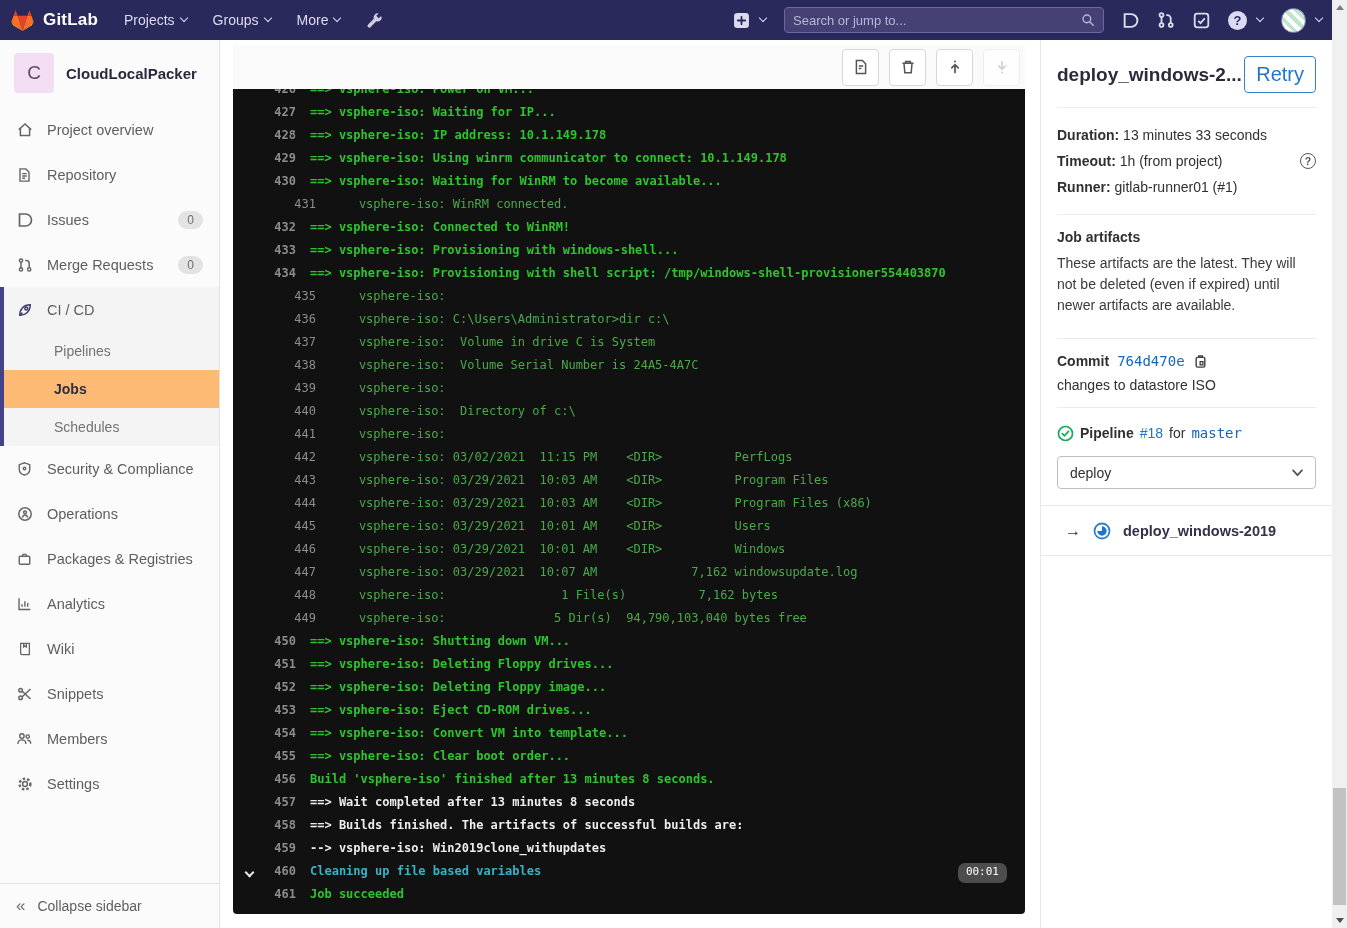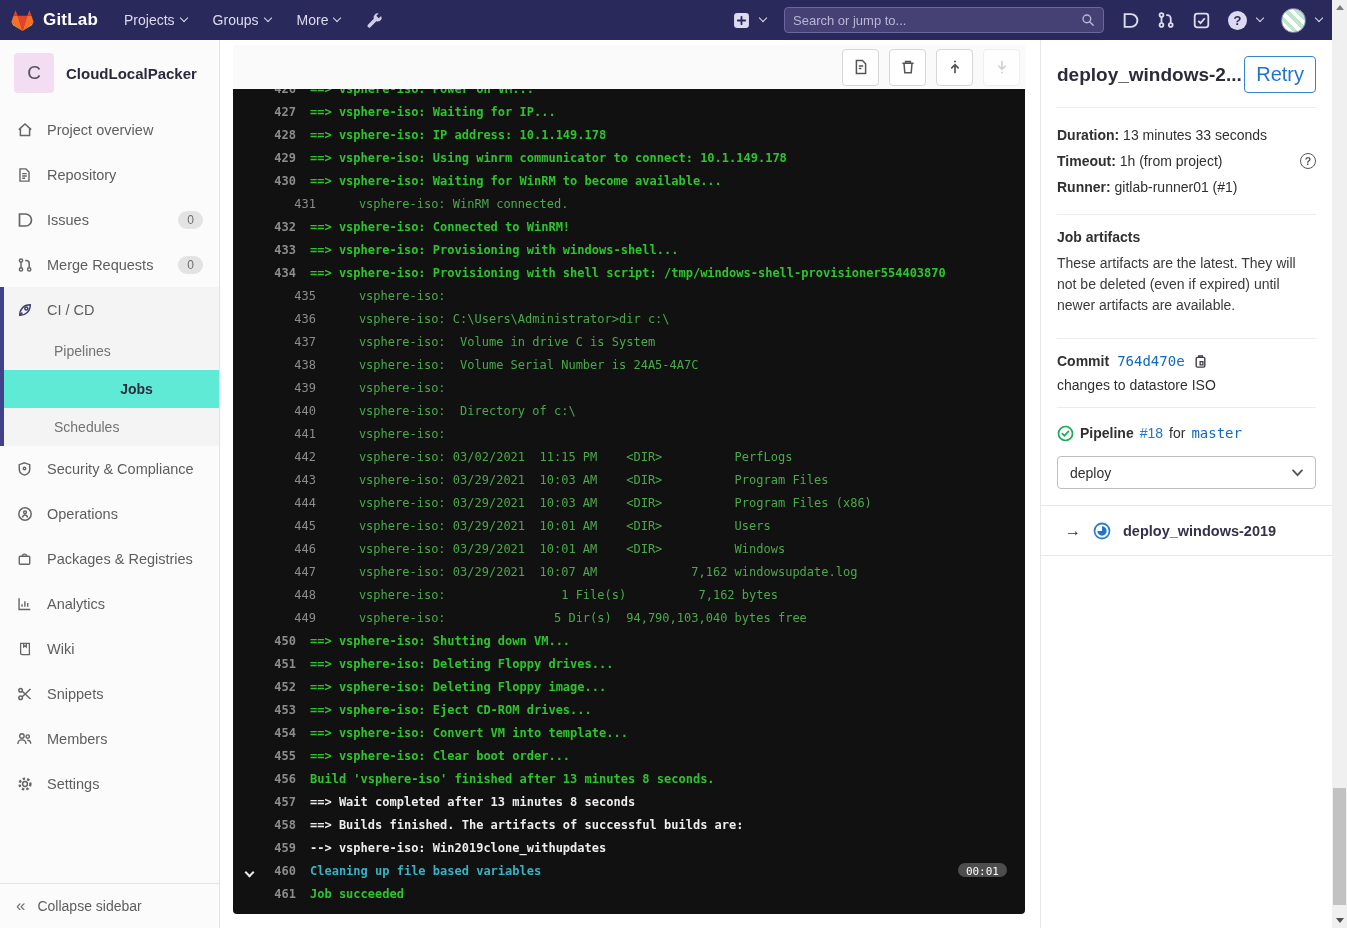--- a/index.html
+++ b/index.html
@@ -34,40 +34,40 @@
   .context { display:flex; align-items:center; gap:12px; padding:13px 14px 14px 14px; }
   .project-avatar { width:40px; height:40px; border-radius:4px; background:#f2ddf2; color:#57505c; font-size:19px; display:flex; align-items:center; justify-content:center; }
   .project-name { font-weight:bold; font-size:15px; color:#2b2a3d; }
   .snav { list-style:none; }
   .snav-item { height:45px; display:flex; align-items:center; padding:0 16px; gap:14px; color:#5e5e5e; font-size:14.5px; cursor:pointer; }
   .snav-item .ic { width:17px; height:17px; flex:none; display:flex; align-items:center; justify-content:center; }
   .count-badge { margin-left:auto; background:#e3e3e3; color:#6e6e6e; border-radius:10px; font-size:12px; padding:2px 9px; }
   .section-active { background:#f4f4f4; border-left:4px solid #41418c; }
   .section-active .snav-item { padding-left:12px; }
   .sub-item { height:38px; display:flex; align-items:center; padding-left:50px; color:#737373; font-size:14px; cursor:pointer; }
-  .sub-active { background:#5eead4; color:#2e2e41; font-weight:bold;justify-content:center; }
+  .sub-active { background:#fdba74; color:#2e2e41; font-weight:bold; }
   .collapse-row { position:absolute; bottom:0; left:0; width:100%; height:45px; border-top:1px solid #e3e3e3; display:flex; align-items:center; gap:12px; padding:0 16px; color:#5e5e5e; cursor:pointer; background:#fbfbfb; }
   .laquo { font-size:17px; color:#6e6e6e; }
 
   
   .main { position:absolute; left:221px; top:40px; width:819px; height:888px; background:#fff; }
   .log-toolbar { margin:5px 15px 0 12px; height:44px; background:#fafafa; display:flex; align-items:center; justify-content:flex-end; gap:10px; padding-right:5px; }
   .tbtn { width:37px; height:37px; background:#fff; border:1px solid #d7d7d7; border-radius:4px; display:flex; align-items:center; justify-content:center; cursor:pointer; }
   .tbtn.disabled { border-color:#ececec; opacity:.8; cursor:default; }
   .logbox { margin:0 15px 0 12px; height:825px; background:#111111; border-radius:0 0 4px 4px; overflow:hidden; font-family:"DejaVu Sans Mono", monospace; font-size:12px; position:relative; }
   .log-lines { margin-top:-11px; }
   .log-line { position:relative; height:23px; line-height:23px; white-space:pre; padding-left:8px; }
   .log-line .num { display:inline-block; width:55px; text-align:right; color:#8c8c8c; cursor:pointer; }
   .log-line .txt { margin-left:14px; }
   .lg { color:#2dc52d; font-weight:bold; }
   .ld { color:#4aa94a;padding-left:28px; }
   .lw { color:#ededed; font-weight:bold; }
   .ls { color:#35b3c7; font-weight:bold; }
   .sec-chev { position:absolute; left:13px; top:9px; width:7px; height:7px; border-right:2px solid #e8e8e8; border-bottom:2px solid #e8e8e8; transform:rotate(45deg); cursor:pointer; }
-  .dur-badge { position:absolute; right:18px; top:3px; height:14px; line-height:17px; background:#4d4d4d; color:#fff; border-radius:7px; padding:0 8px; font-size:11px; font-weight:normal; }
+  .dur-badge { position:absolute; right:18px; top:3px; height:20px; line-height:17px; background:#4d4d4d; color:#fff; border-radius:7px; padding:0 8px; font-size:11px; font-weight:normal; }
 
   
   .rightpanel { position:absolute; left:1040px; top:40px; width:292px; height:888px; background:#fff; border-left:1px solid #e8e8e8; font-size:14px; }
   .rp-pad { padding:0 16px; }
   .rp-titlerow { display:flex; align-items:center; justify-content:space-between; margin-top:16px; }
   .rp-title { font-size:19px; font-weight:bold; color:#2b2b3d; white-space:nowrap; overflow:hidden; }
   .retry-btn { border:1px solid #3584cb; color:#1f75cb; background:#fff; border-radius:4px; font-size:20px; padding:6px 11px; cursor:pointer; font-family:"Liberation Sans",sans-serif; }
   .rp-divider { border:none; border-top:1px solid #ececec; margin:14px 0; }
   .kv { line-height:26px; color:#303030; position:relative; }
   .kv b { font-weight:bold; }

